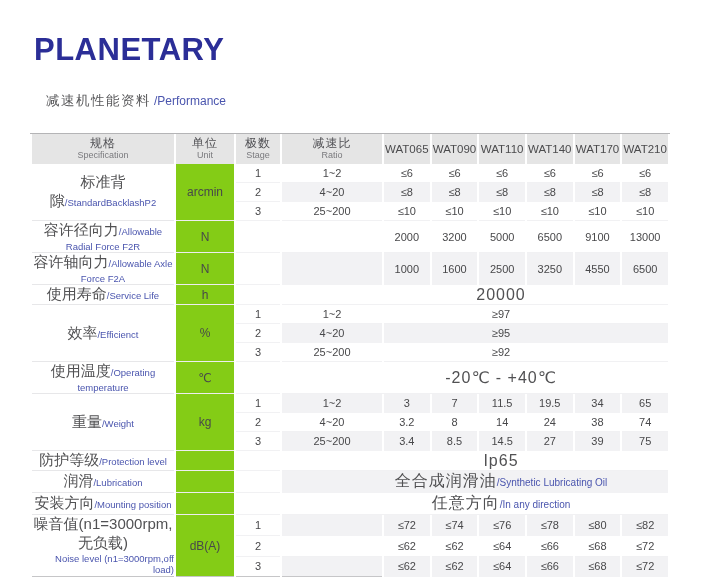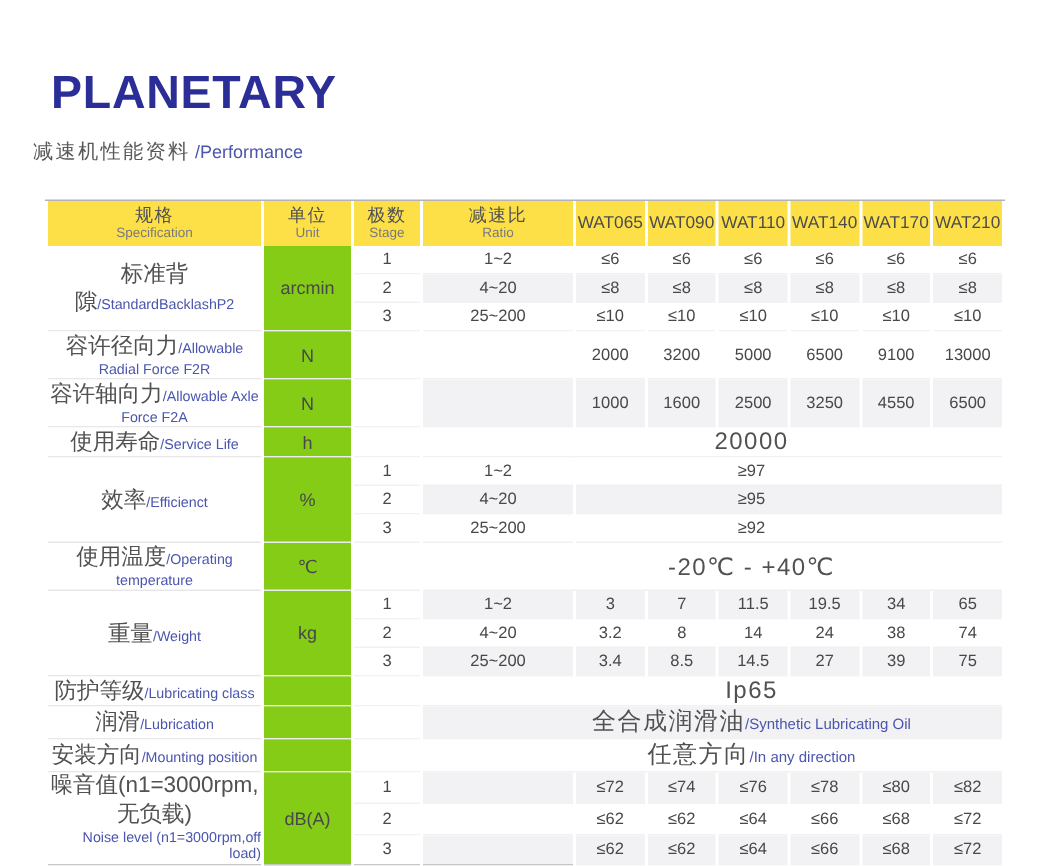--- a/index.html
+++ b/index.html
@@ -1,28 +1,28 @@
 <!DOCTYPE html>
 <html><head>
 <meta charset="utf-8">
 <style>
   html,body{margin:0;padding:0;background:#fff;}
   body{width:702px;height:577px;position:relative;overflow:hidden;
        font-family:"Liberation Sans","DejaVu Sans",sans-serif;color:#48484a;}
-  .page-title{position:absolute;left:34px;top:44px;display:flex;align-items:baseline;white-space:nowrap;}
+  .page-title{position:absolute;left:34px;top:32px;display:flex;align-items:baseline;white-space:nowrap;}
   .title-bold{font-size:31px;font-weight:800;color:#2b2e97;letter-spacing:0.5px;}
   .title-light{font-size:25px;font-weight:500;color:#2e3299;margin-left:9px;letter-spacing:1px;}
-  .subtitle{position:absolute;left:22px;top:92px;display:flex;align-items:baseline;white-space:nowrap;}
+  .subtitle{position:absolute;left:46px;top:92px;display:flex;align-items:baseline;white-space:nowrap;}
   .subtitle-zh{font-size:13.5px;color:#59595b;letter-spacing:1.5px;}
   .subtitle-en{font-size:12px;color:#4a55ae;margin-left:3px;}
 
   .table-wrap{position:absolute;left:30px;top:133px;width:640px;border-top:1px solid #b4b4b6;}
   table{border-collapse:separate;border-spacing:2px 0;table-layout:fixed;width:640px;}
   th,td{padding:0;margin:0;font-weight:normal;vertical-align:middle;text-align:center;}
-  thead th{background:#fde047;height:30px;line-height:1.1;}
+  thead th{background:#e5e5e5;height:30px;line-height:1.1;}
   .h-zh{display:block;font-size:12px;color:#515155;letter-spacing:1px;}
   .h-en{display:block;font-size:9px;color:#7a7a7e;}
   .h-model{font-size:11.5px;color:#4b4b4d;}
   tbody td{height:18px;font-size:11px;color:#48484a;border-bottom:1px solid #f1f1f3;background:#fff;}
   td.spec{border-bottom:1px solid #e7e7e9;}
   td.unit{background:#84cc16;border-bottom:1px solid #ededef;font-size:12px;}
   td.stage{font-size:11px;}
   td.striped{background:#f2f2f4;border-bottom:1px solid #f2f2f4;}
   td.bline{border-bottom:1px solid #c6c6c8 !important;}
   .spec-zh{font-size:15px;color:#515153;}
@@ -197,21 +197,21 @@
           <td class="stage">3</td>
           <td class="ratio striped">25~200</td>
           <td class="val striped">3.4</td>
           <td class="val striped">8.5</td>
           <td class="val striped">14.5</td>
           <td class="val striped">27</td>
           <td class="val striped">39</td>
           <td class="val striped">75</td>
         </tr>
         <tr>
-          <td class="spec" rowspan="1"><span class="spec-zh">防护等级</span><span class="spec-en">/Lubricating class</span></td>
+          <td class="spec" rowspan="1"><span class="spec-zh">防护等级</span><span class="spec-en">/Protection level</span></td>
           <td class="unit" rowspan="1"></td>
           <td class="stage"></td>
           <td class="mergedw" colspan="7"><span class="mval-zh">Ip65</span></td>
         </tr>
         <tr>
           <td class="spec" rowspan="1"><span class="spec-zh">润滑</span><span class="spec-en">/Lubrication</span></td>
           <td class="unit" rowspan="1"></td>
           <td class="stage"></td>
           <td class="mergedw striped" colspan="7"><span class="mval-zh">全合成润滑油</span><span class="mval-en">/Synthetic Lubricating Oil</span></td>
         </tr>

